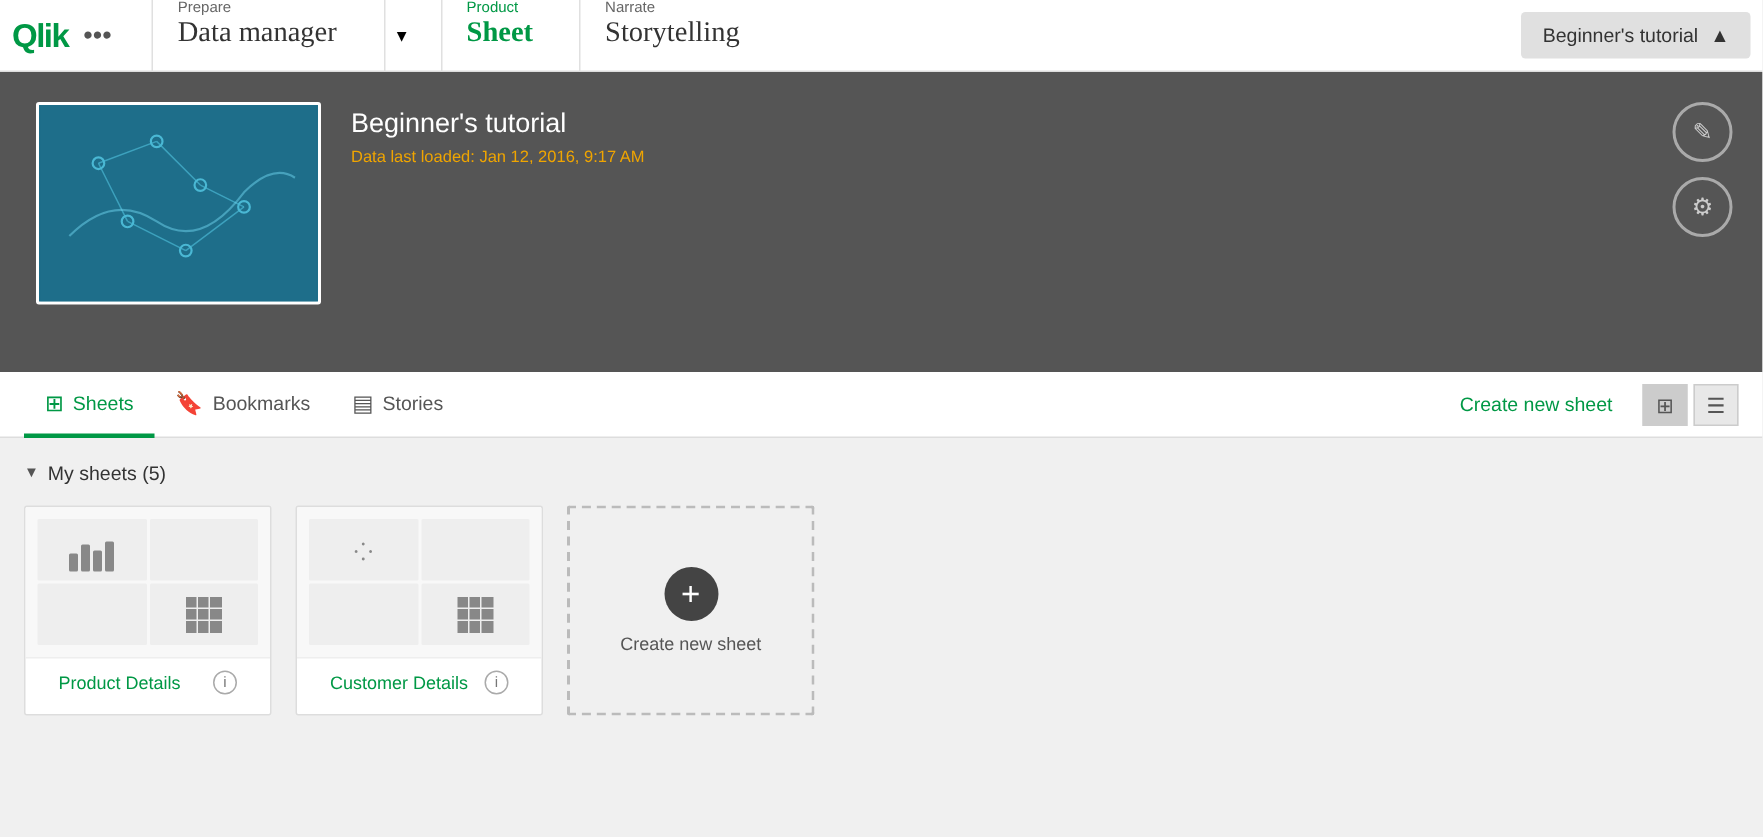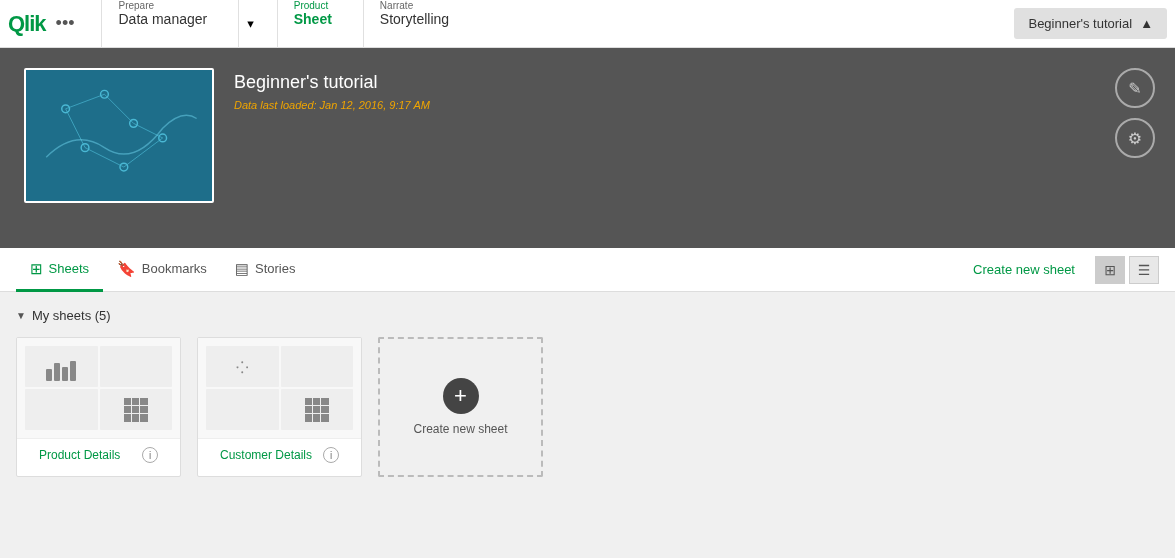--- a/index.html
+++ b/index.html
@@ -39,23 +39,24 @@
       padding: 0 16px;
       border-left: 1px solid #e0e0e0;
       height: 48px;
       cursor: pointer;
     }
     .nav-section .nav-label-top {
       font-size: 10px;
       color: #666;
     }
     .nav-section .nav-label-main {
-      font-size: 14px;
+      font-size: 19px;
       color: #333;
       font-weight: 500;
+      font-family: Liberation Serif, serif;
     }
     .nav-section.active .nav-label-top { color: #009845; }
     .nav-section.active .nav-label-main { color: #009845; font-weight: 600; }
     .nav-dropdown {
       display: flex;
       align-items: center;
       padding: 0 8px;
       border-left: 1px solid #e0e0e0;
       height: 48px;
       cursor: pointer;
@@ -100,21 +101,20 @@
     }
     .app-title {
       color: #fff;
       font-size: 18px;
       font-weight: 500;
       margin-bottom: 6px;
     }
     .app-subtitle {
       color: #f0a500;
       font-size: 11px;
-      font-style: italic;
     }
     .header-actions {
       position: absolute;
       right: 20px;
       top: 20px;
       display: flex;
       flex-direction: column;
       gap: 10px;
     }
     .circle-btn {

